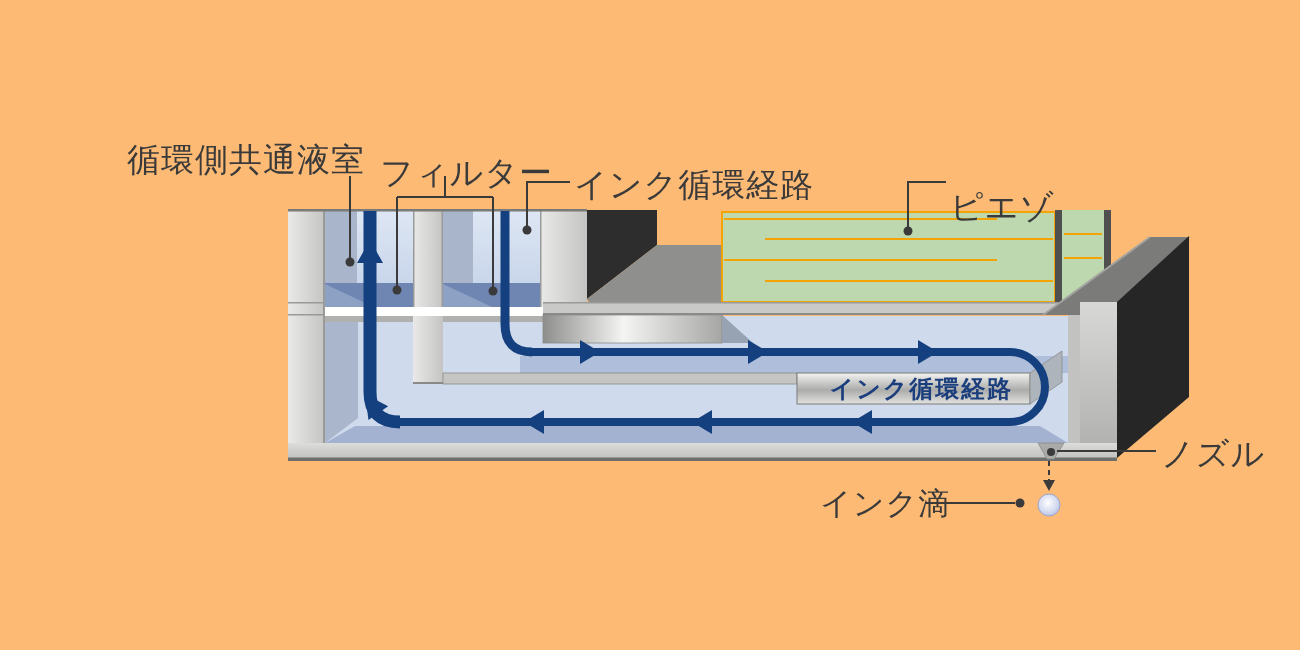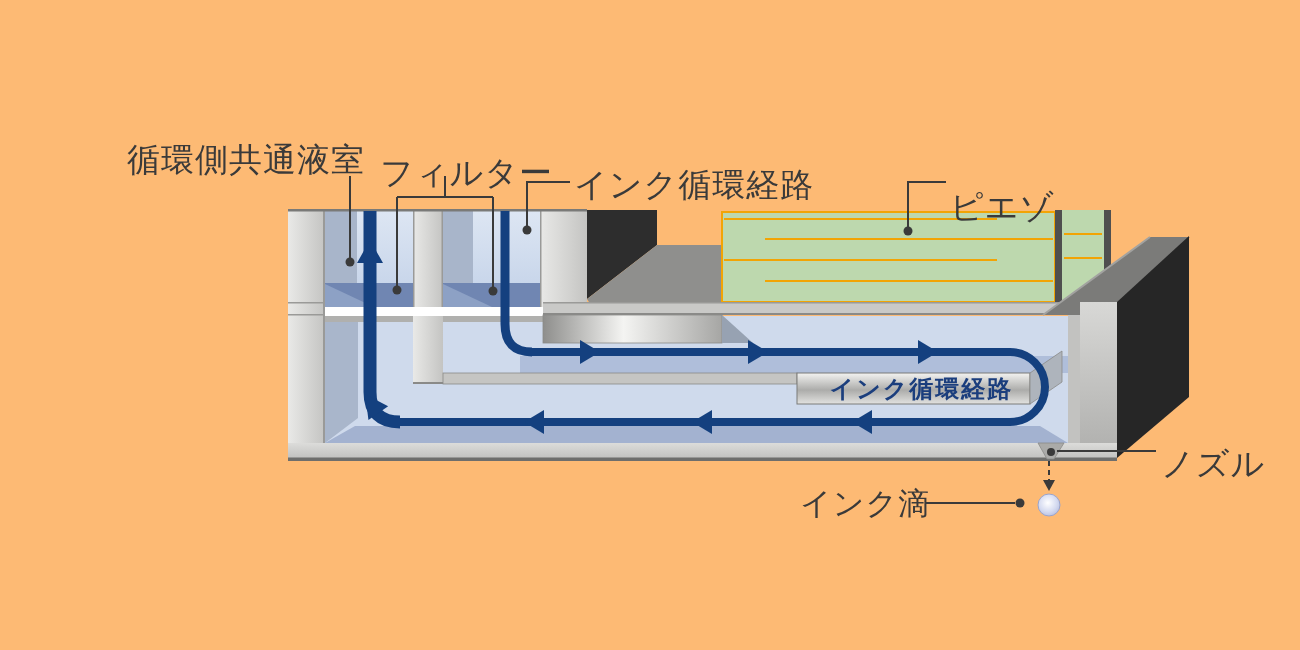--- a/index.html
+++ b/index.html
@@ -1,21 +1,21 @@
 <!DOCTYPE html>
 <html><head>
 <meta charset="utf-8">
 <style>
   html,body{margin:0;padding:0;background:#fff;}
   #stage{position:relative;width:1300px;height:650px;background:#fdba74;overflow:hidden;
          font-family:"Liberation Sans","DejaVu Sans",sans-serif;}
   #stage svg{position:absolute;left:0;top:0;}
   .lbl{position:absolute;color:#3a3a3a;font-size:33px;line-height:1;white-space:nowrap;
        letter-spacing:1px;}
-  .lbl-small{font-size:31px;}
+  .lbl-small{font-size:31px;margin-left:20px;}
   .path-label{position:absolute;left:797px;top:373px;width:233px;height:31px;
        display:flex;align-items:center;justify-content:center;
        color:#1b3e7d;font-weight:bold;font-size:24px;letter-spacing:2px;line-height:1;margin-left:8px;}
 </style>
 </head>
 <body>
 
 <div id="stage">
 <svg width="1300" height="650" viewBox="0 0 1300 650">
   <defs>
@@ -184,15 +184,15 @@
     <circle cx="908" cy="231" r="4.5"></circle>
     <circle cx="1020" cy="503" r="4.5"></circle>
   </g>
 </svg>
 
   <div class="lbl" style="left:127px;top:143px;">循環側共通液室</div>
   <div class="lbl" style="left:380px;top:156px;text-align:right;">フィルター</div>
   <div class="lbl" style="left:574px;top:168px;">インク循環経路</div>
   <div class="lbl" style="left:950px;top:166px;margin-top:24px;">ピエゾ</div>
   <div class="path-label">インク循環経路</div>
-  <div class="lbl" style="left:1161px;top:447px;">ノズル</div>
+  <div class="lbl" style="left:1161px;top:437px;">ノズル</div>
   <div class="lbl lbl-small" style="left:800px;top:488px;">インク滴</div>
 </div>
 
 </body></html>

